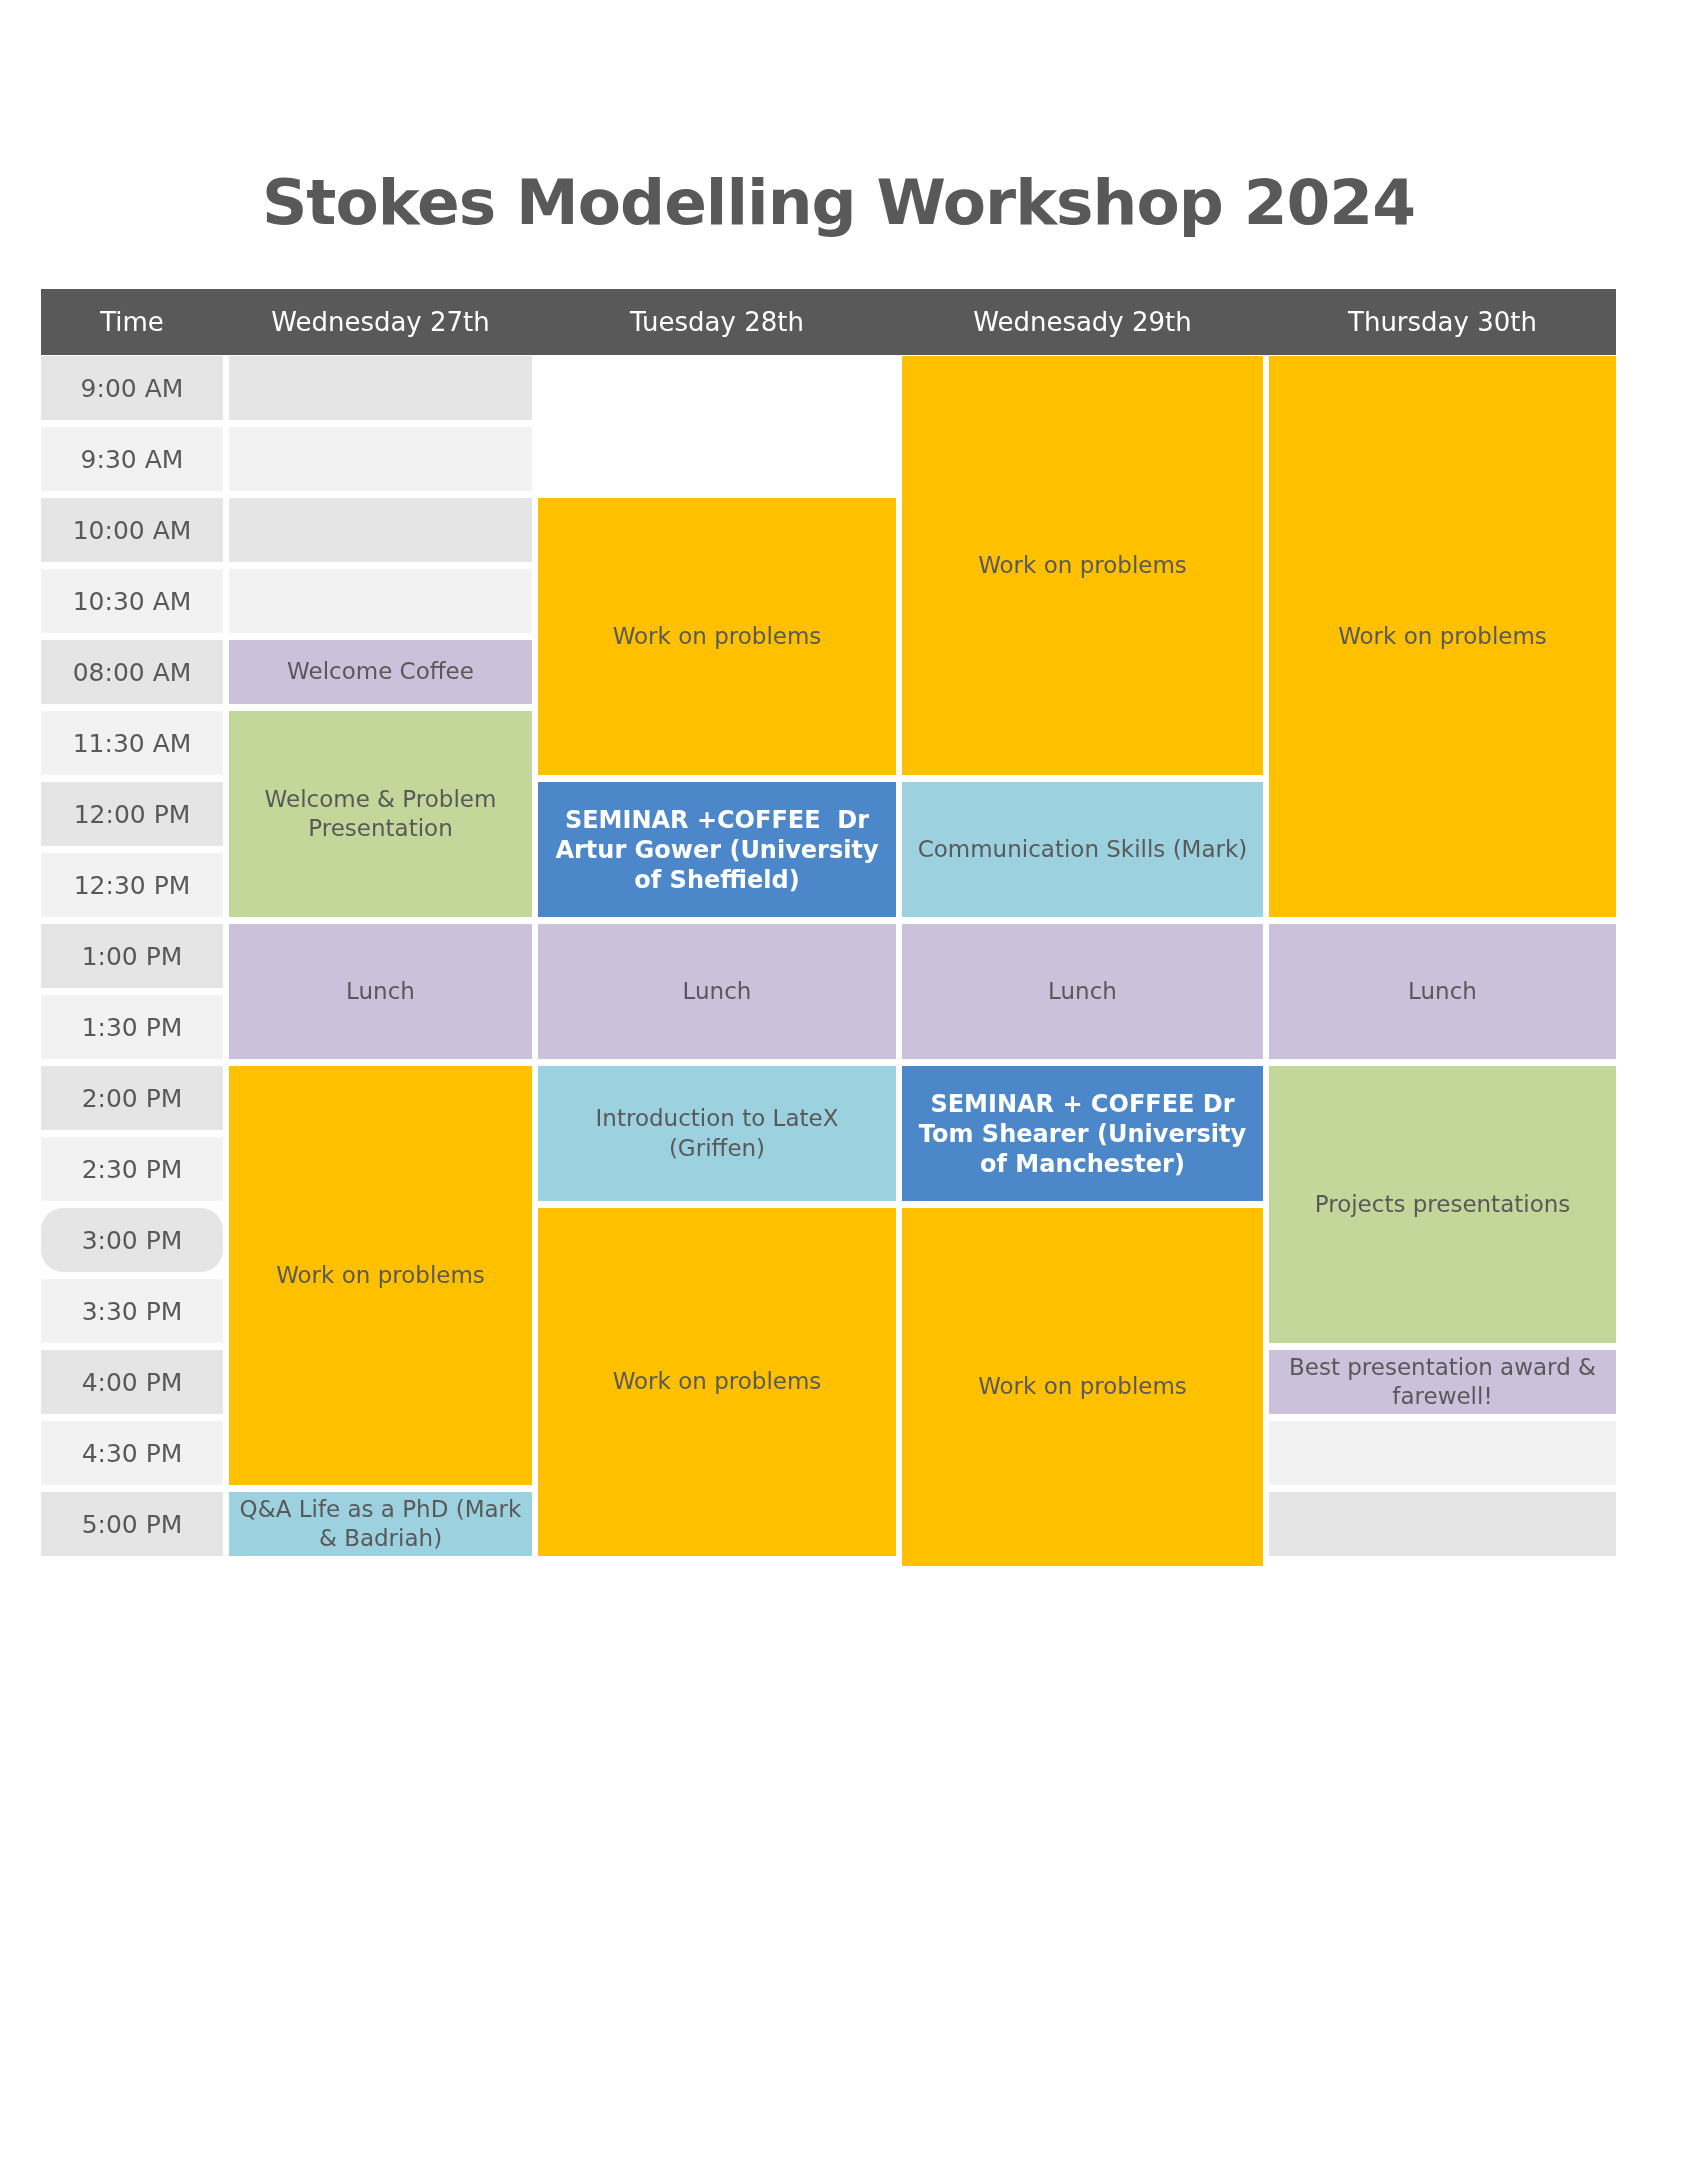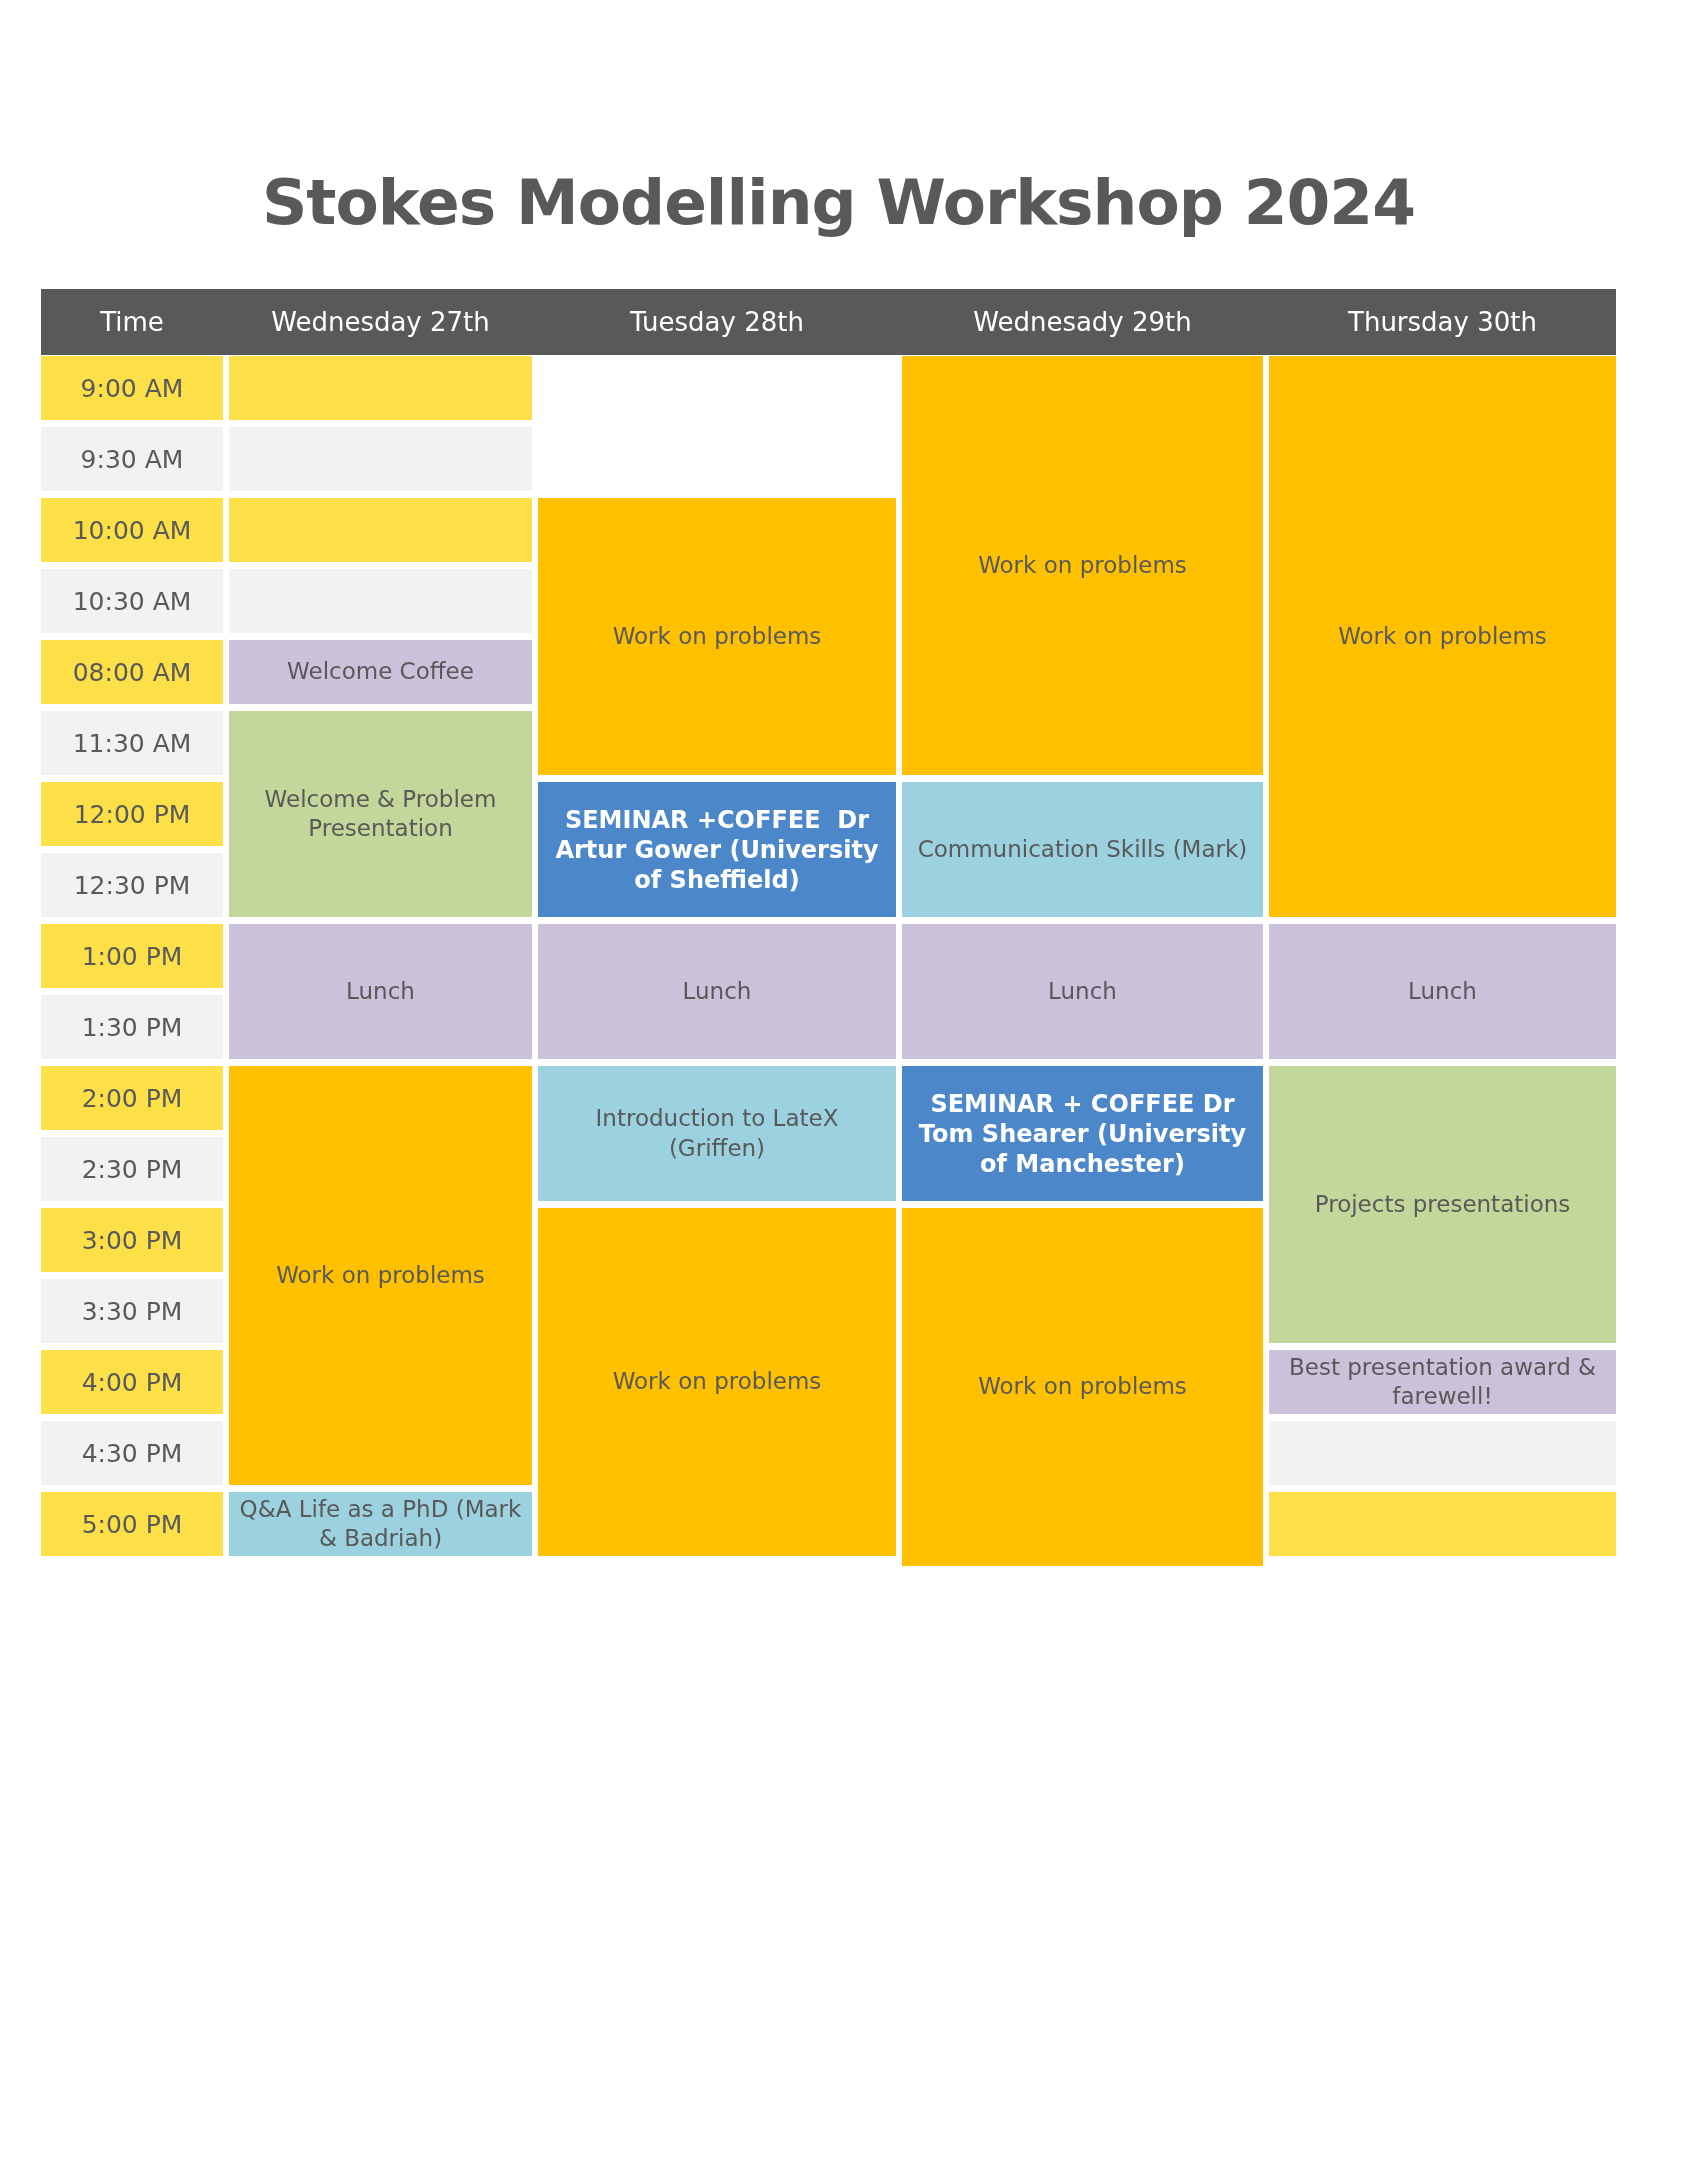--- a/index.html
+++ b/index.html
@@ -53,21 +53,21 @@
   .cell {
     display: flex;
     align-items: center;
     justify-content: center;
     text-align: center;
     box-sizing: border-box;
     color: #595959;
     overflow: hidden;
   }
   .time { font-size: 25px; }
-  .shade-dark  { background: #fde047; }
+  .shade-dark  { background: #e5e5e5; }
   .shade-light { background: #f2f2f2; }
   .event {
     font-size: 23px;
     line-height: 1.28;
     padding: 2px 8px;
     white-space: pre-wrap;
   }
   .event.emphasis {
     color: #ffffff;
     font-weight: bold;
@@ -99,21 +99,21 @@
       <div class="cell time shade-dark" style="grid-area: 4 / 1;">10:00 AM</div>
       <div class="cell time shade-light" style="grid-area: 5 / 1;">10:30 AM</div>
       <div class="cell time shade-dark" style="grid-area: 6 / 1;">08:00 AM</div>
       <div class="cell time shade-light" style="grid-area: 7 / 1;">11:30 AM</div>
       <div class="cell time shade-dark" style="grid-area: 8 / 1;">12:00 PM</div>
       <div class="cell time shade-light" style="grid-area: 9 / 1;">12:30 PM</div>
       <div class="cell time shade-dark" style="grid-area: 10 / 1;">1:00 PM</div>
       <div class="cell time shade-light" style="grid-area: 11 / 1;">1:30 PM</div>
       <div class="cell time shade-dark" style="grid-area: 12 / 1;">2:00 PM</div>
       <div class="cell time shade-light" style="grid-area: 13 / 1;">2:30 PM</div>
-      <div class="cell time shade-dark" style="grid-area: 14 / 1;">3:00 PM</div>
+      <div class="cell time shade-dark" style="grid-area: 14 / 1; border-radius: 22px;">3:00 PM</div>
       <div class="cell time shade-light" style="grid-area: 15 / 1;">3:30 PM</div>
       <div class="cell time shade-dark" style="grid-area: 16 / 1;">4:00 PM</div>
       <div class="cell time shade-light" style="grid-area: 17 / 1;">4:30 PM</div>
       <div class="cell time shade-dark" style="grid-area: 18 / 1;">5:00 PM</div>
       <div class="cell shade-dark" style="grid-area: 2 / 2;"></div>
       <div class="cell shade-light" style="grid-area: 3 / 2;"></div>
       <div class="cell shade-dark" style="grid-area: 4 / 2;"></div>
       <div class="cell shade-light" style="grid-area: 5 / 2;"></div>
       <div class="cell shade-light" style="grid-area: 17 / 5;"></div>
       <div class="cell shade-dark" style="grid-area: 18 / 5;"></div>

